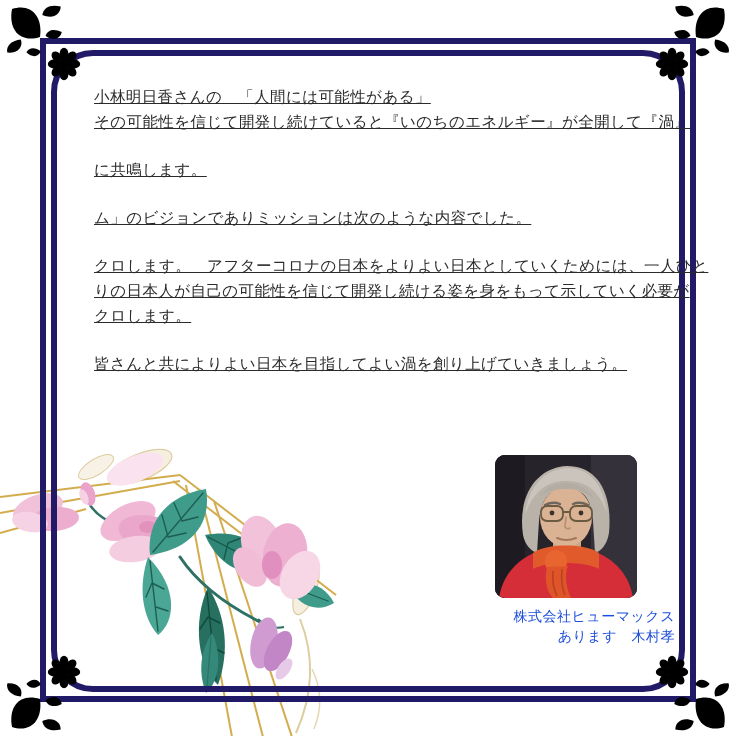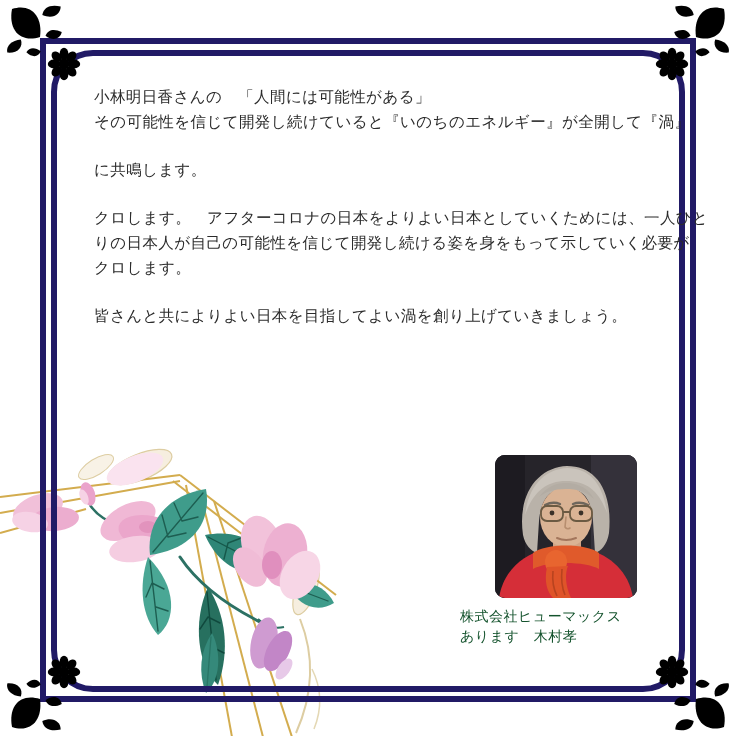--- a/index.html
+++ b/index.html
@@ -26,35 +26,35 @@
   .leaf-cluster{width:66px;height:60px;z-index:4;}
   .lc-tl{left:3px;top:2px;}
   .lc-tr{left:667px;top:2px;transform:scaleX(-1);}
   .lc-bl{left:3px;top:674px;transform:scaleY(-1);}
   .lc-br{left:667px;top:674px;transform:scale(-1,-1);}
   
   #text-block{
     left:94px;top:84px;width:556px;z-index:5;
     font-size:15.5px;line-height:25px;letter-spacing:0.4px;color:#2b2b2b;
   }
-  .para{margin:0 0 23px 0;}
+  .para{margin:0 0 23px 0;text-decoration:underline;}
   .para:last-child{margin-bottom:0;}
   .line{white-space:nowrap;}
   
   .artwork{left:0;top:437px;width:345px;height:300px;z-index:1;}
   
   .photo{
     left:495px;top:455px;width:142px;height:143px;border-radius:10px;
     overflow:hidden;z-index:5;background:#26242a;
   }
   .photo svg{display:block;}
   
   .attribution{
-    left:460px;top:607px;width:215px;z-index:5;text-align:left;
-    font-size:14px;line-height:20px;color:#14532d;letter-spacing:0.5px;
+    left:460px;top:607px;width:215px;z-index:5;text-align:right;
+    font-size:14px;line-height:20px;color:#1d4ed8;letter-spacing:0.5px;
   }
 </style>
 </head>
 <body>
 
 <svg width="0" height="0" style="position:absolute" aria-hidden="true">
   <defs>
     <g id="leaf-cluster-sym">
       <g>
         <path d="M9,7 C27,1 40,13 37,35 C18,41 5,29 9,7 Z"></path>
@@ -202,20 +202,21 @@
 
 <div id="text-block" class="layer">
     <div class="para">
       <div class="line">小林明日香さんの　「人間には可能性がある」</div>
       <div class="line">その可能性を信じて開発し続けていると『いのちのエネルギー』が全開して『渦』</div>
     </div>
     <div class="para">
       <div class="line">に共鳴します。</div>
     </div>
     <div class="para">
+      <div class="line">ム」のビジョンでありミッションは次のような内容でした。</div>
     </div>
     <div class="para">
       <div class="line">クロします。　アフターコロナの日本をよりよい日本としていくためには、一人ひと</div>
       <div class="line">りの日本人が自己の可能性を信じて開発し続ける姿を身をもって示していく必要が</div>
       <div class="line">クロします。</div>
     </div>
     <div class="para">
       <div class="line">皆さんと共によりよい日本を目指してよい渦を創り上げていきましょう。</div>
     </div>
   </div>

